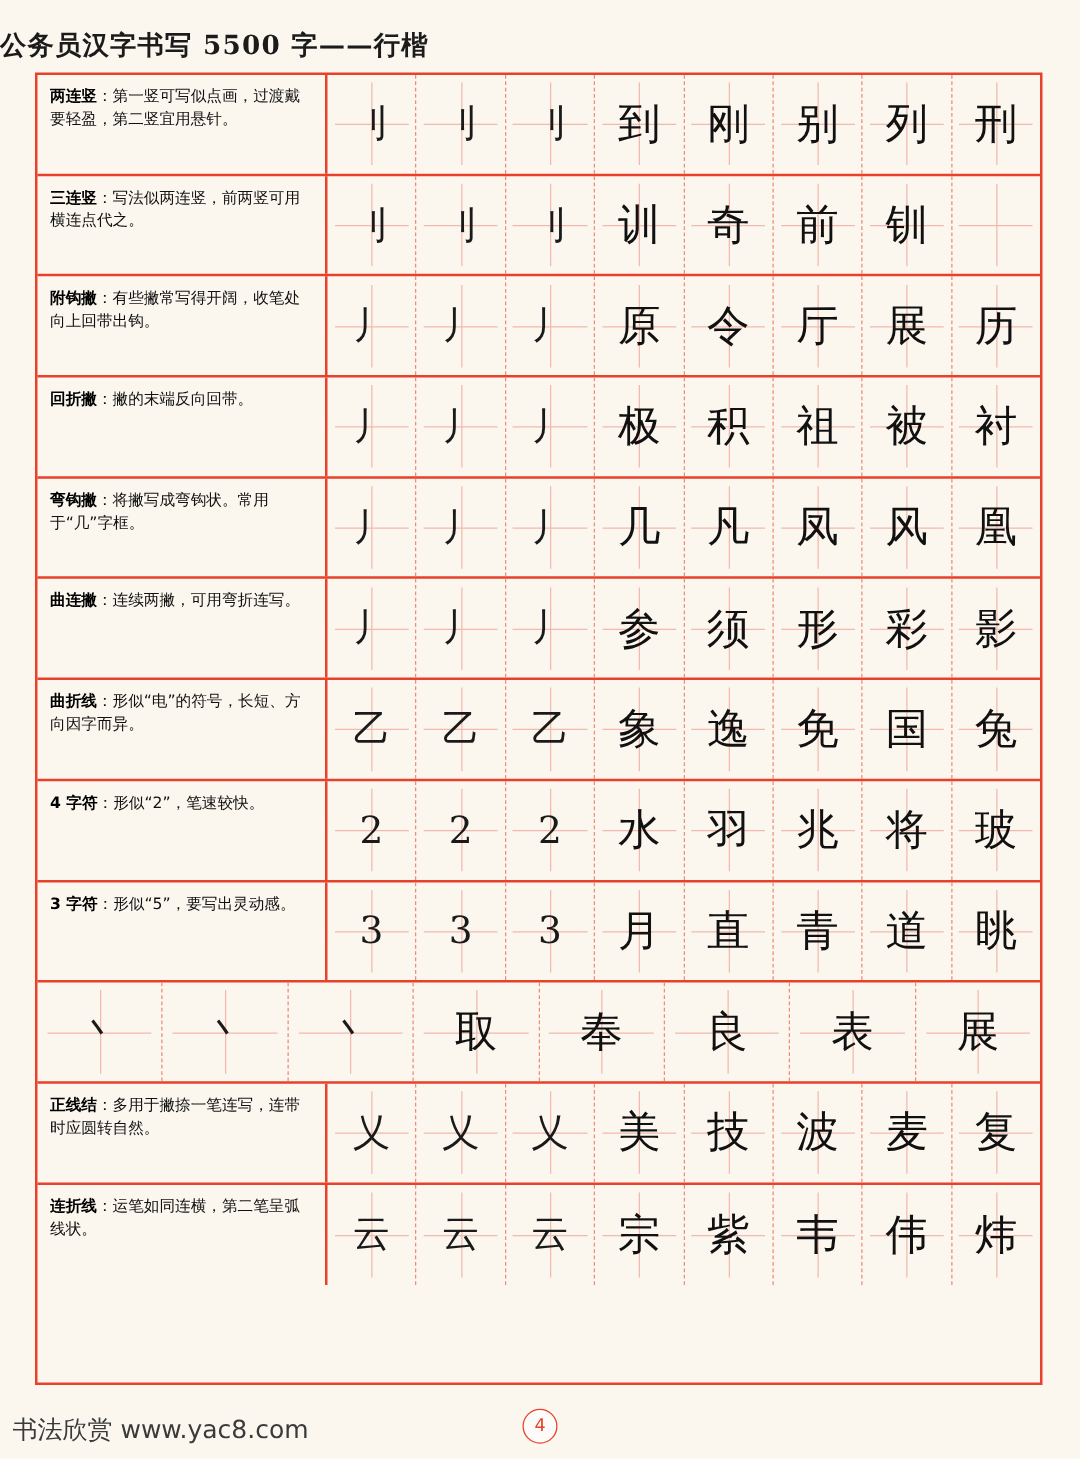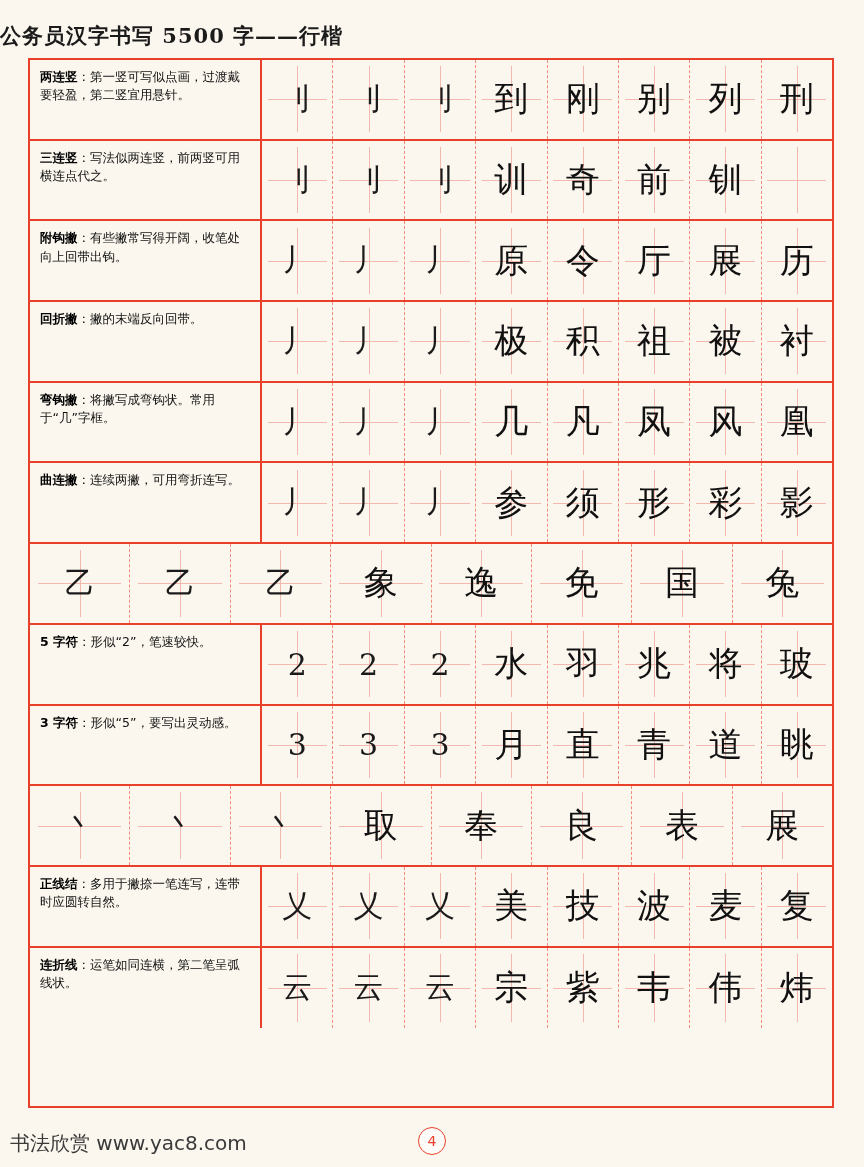--- a/index.html
+++ b/index.html
@@ -362,20 +362,23 @@
         <div class="cell">
             <span class="glyph">彩</span>
           </div>
         <div class="cell">
             <span class="glyph">影</span>
           </div>
       </div>
     </div>
 
     <div class="row">
+      <div class="desc">
+        <span class="term">曲折线</span><span>：形似“电”的符号，长短、方向因字而异。</span>
+      </div>
       <div class="cells">
         <div class="cell stroke">
             <span class="glyph">乙</span>
           </div>
         <div class="cell stroke">
             <span class="glyph">乙</span>
           </div>
         <div class="cell stroke">
             <span class="glyph">乙</span>
           </div>
@@ -392,21 +395,21 @@
             <span class="glyph">国</span>
           </div>
         <div class="cell">
             <span class="glyph">兔</span>
           </div>
       </div>
     </div>
 
     <div class="row">
       <div class="desc">
-        <span class="term">5 字符</span><span>：形似“2”，笔速较快。</span>
+        <span class="term">4 字符</span><span>：形似“2”，笔速较快。</span>
       </div>
       <div class="cells">
         <div class="cell stroke">
             <span class="glyph">2</span>
           </div>
         <div class="cell stroke">
             <span class="glyph">2</span>
           </div>
         <div class="cell stroke">
             <span class="glyph">2</span>

